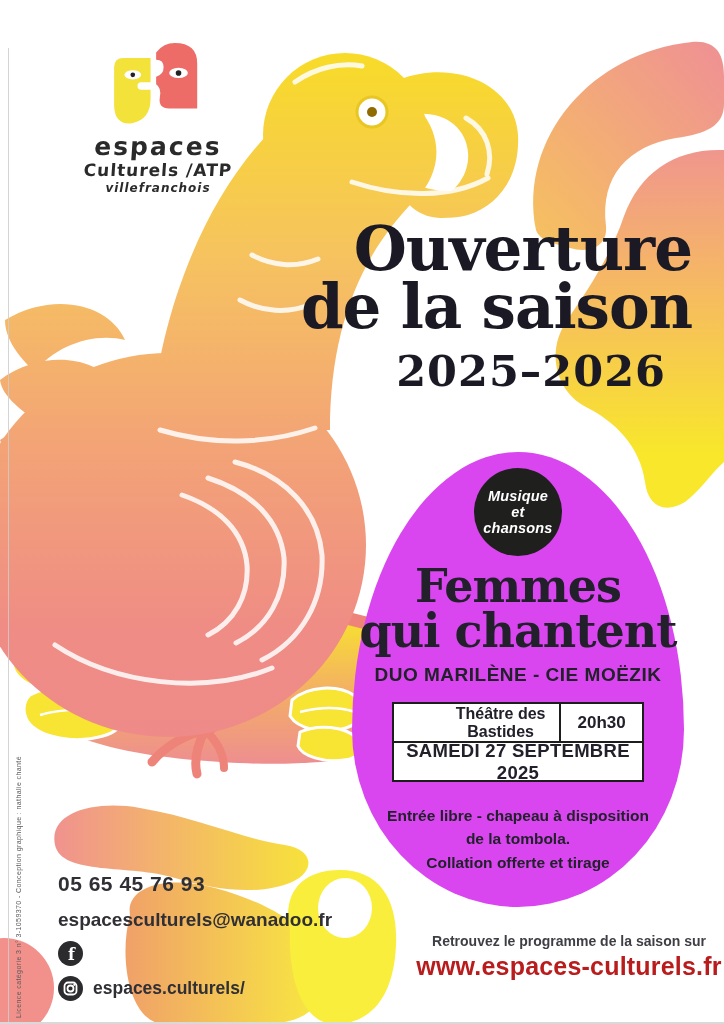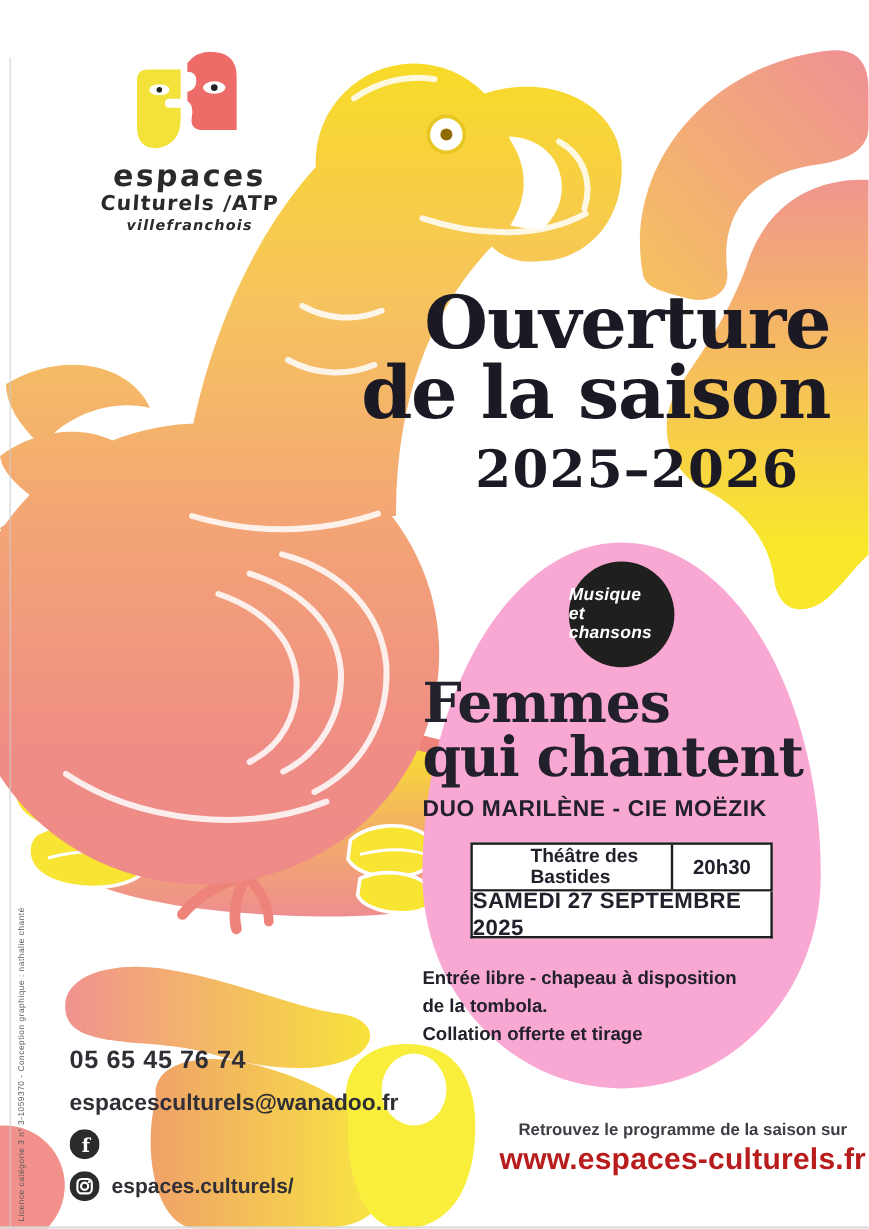--- a/index.html
+++ b/index.html
@@ -13,29 +13,29 @@
   .scan-line-bottom{position:absolute;left:0;bottom:0;width:724px;height:2px;background:#d9d9d9;}
 
   
   .logo{position:absolute;left:68px;top:38px;width:180px;text-align:center;color:#2a2a2a;}
   .logo svg{display:block;margin:0 auto;}
   .logo-line1{font-family:"DejaVu Sans",sans-serif;font-weight:900;font-size:25px;letter-spacing:2px;line-height:1.0;transform:skewX(-4deg);}
   .logo-line2{font-family:"DejaVu Sans",sans-serif;font-weight:900;font-size:17px;letter-spacing:1px;line-height:1.3;transform:skewX(-4deg);}
   .logo-line3{font-family:"DejaVu Sans",sans-serif;font-style:italic;font-weight:700;font-size:12px;letter-spacing:1px;line-height:1.3;}
 
   
-  .title-block{position:absolute;right:32px;top:241px;text-align:right;color:#1b1a24;}
+  .title-block{position:absolute;right:32px;top:220px;text-align:right;color:#1b1a24;}
   .title-line{font-family:"DejaVu Serif",serif;font-weight:bold;font-size:61px;line-height:0.95;letter-spacing:-1px;}
   .title-years{font-family:"DejaVu Serif",serif;font-weight:bold;font-size:43px;letter-spacing:1px;margin-top:10px;padding-right:26px;}
 
   
   .egg{
     position:absolute;left:352px;top:452px;width:332px;height:455px;
-    background:#f9a8d4;border-radius:50% 50% 50% 50% / 61% 61% 39% 39%;
-    color:#22212B;
+    background:#d946ef;border-radius:50% 50% 50% 50% / 61% 61% 39% 39%;
+    text-align:center;color:#22212B;
   }
   .egg-badge{
     width:88px;height:88px;border-radius:50%;background:#1F1F1E;color:#ffffff;
     margin:16px auto 0;display:flex;flex-direction:column;justify-content:center;
     font-style:italic;font-weight:bold;font-size:14.5px;line-height:1.12;letter-spacing:.2px;
   }
   .egg-title{font-family:"DejaVu Serif",serif;font-weight:bold;font-size:46px;line-height:0.98;letter-spacing:-1px;margin-top:8px;}
   .egg-performers{font-weight:bold;font-size:19px;letter-spacing:.5px;margin-top:10px;}
   .egg-table{width:252px;margin:16px auto 0;font-size:16px;}
   .egg-table .row1{display:flex;border:2px solid #1d1d1d;background:#ffffff;height:37px;padding-left:48px;}
@@ -216,21 +216,21 @@
       <div class="row2">SAMEDI 27 SEPTEMBRE 2025</div>
     </div>
     <div class="egg-details">
       <div>Entrée libre - chapeau à disposition</div>
       <div>de la tombola.</div>
       <div>Collation offerte et tirage</div>
     </div>
   </div>
 
   <div class="contact">
-    <div class="contact-phone">05 65 45 76 74</div>
+    <div class="contact-phone">05 65 45 76 93</div>
     <div class="contact-email">espacesculturels@wanadoo.fr</div>
     <div class="social-row">
       <svg class="social-icon" viewBox="0 0 25 25">
         <circle cx="12.5" cy="12.5" r="12.5" fill="#2b2b2e"></circle>
         <text x="13.5" y="19" font-family="DejaVu Serif, serif" font-size="16" font-weight="bold" fill="#ffffff" text-anchor="middle">f</text>
       </svg>
     </div>
     <div class="social-row">
       <svg class="social-icon" viewBox="0 0 25 25">
         <circle cx="12.5" cy="12.5" r="12.5" fill="#2b2b2e"></circle>

